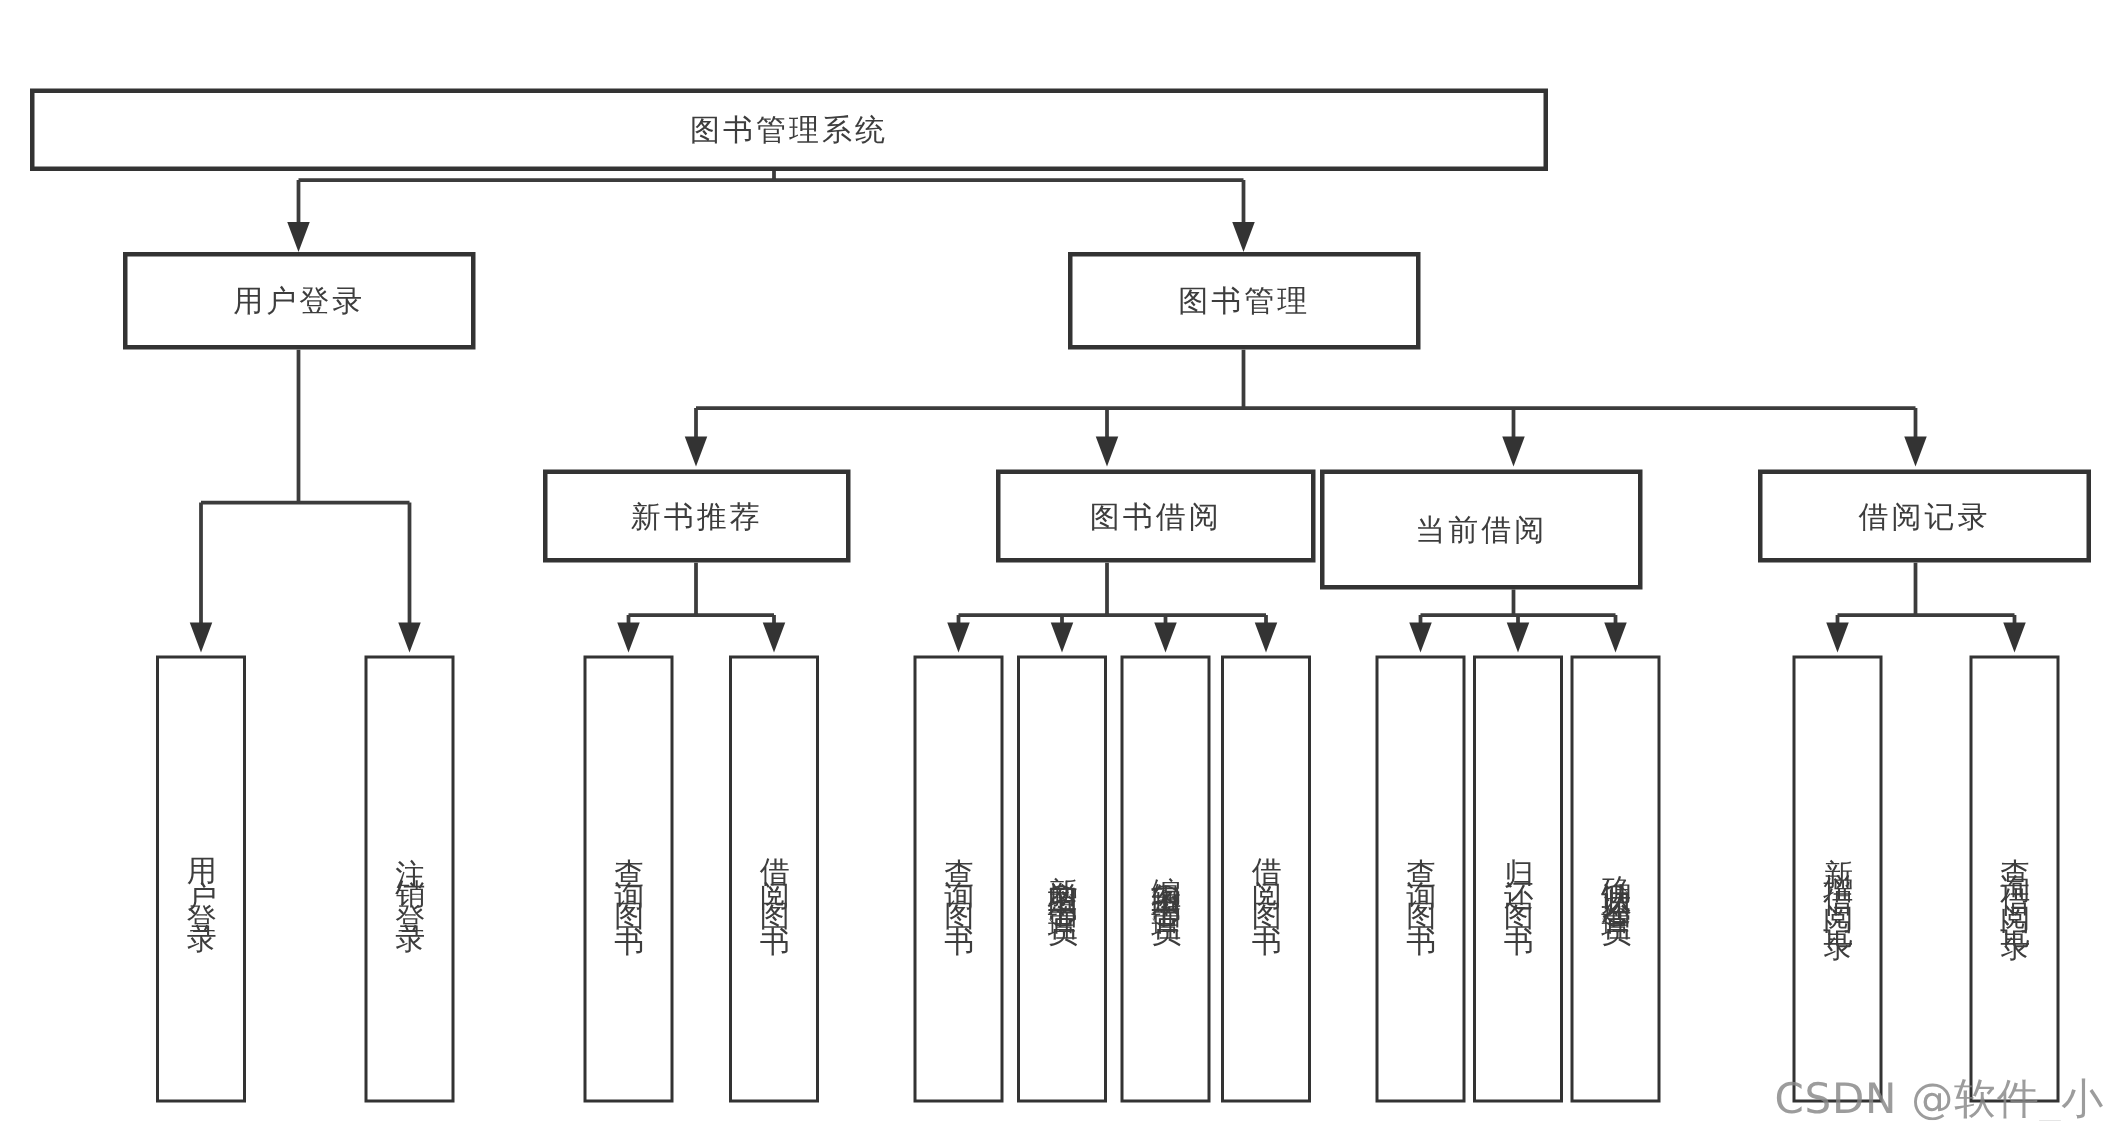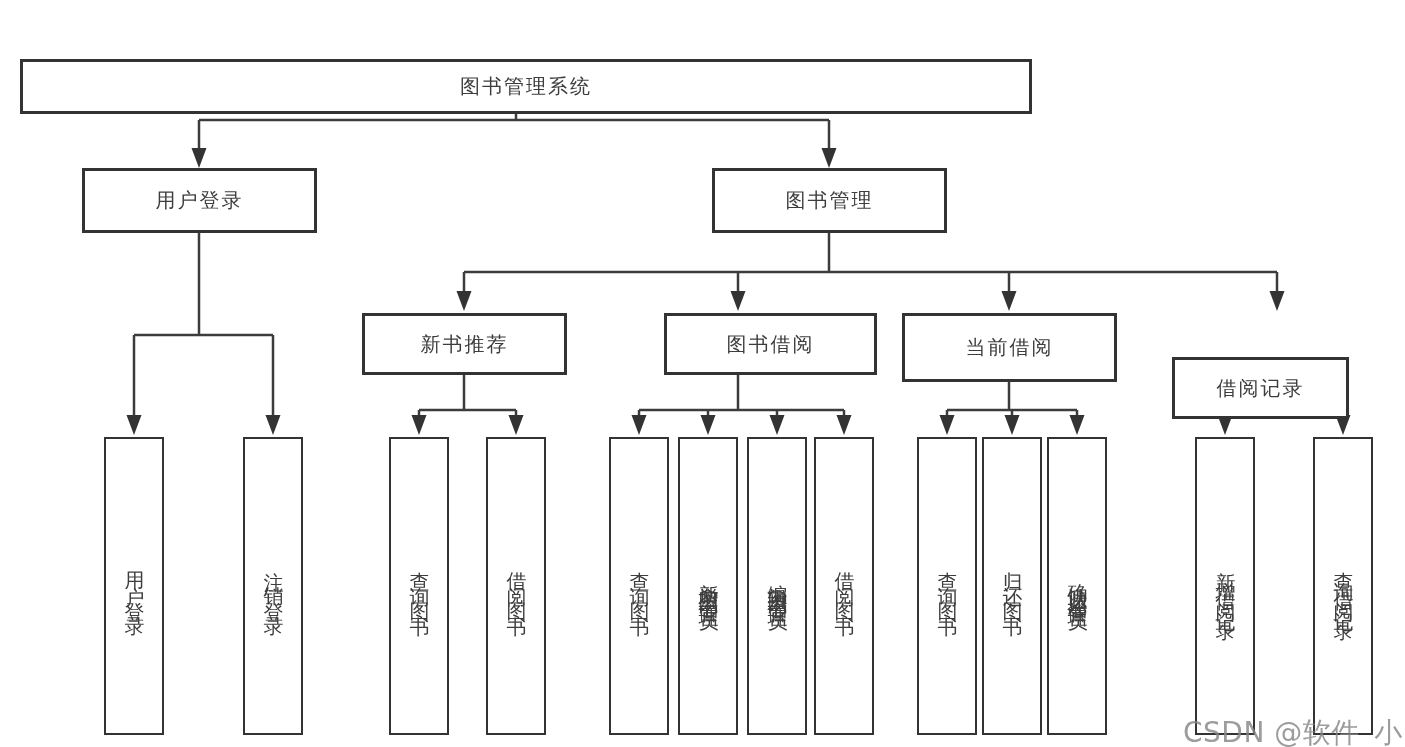--- a/index.html
+++ b/index.html
@@ -72,22 +72,22 @@
     </g>
   </svg>
 
   <div class="box" style="left:20px;top:13px;width:1012px;height:55px;margin-top:46px;">图书管理系统</div>
 
   <div class="box" style="left:82px;top:168px;width:235px;height:65px;">用户登录</div>
   <div class="box" style="left:712px;top:168px;width:235px;height:65px;">图书管理</div>
 
   <div class="box" style="left:362px;top:313px;width:205px;height:62px;">新书推荐</div>
   <div class="box" style="left:632px;top:313px;width:213px;height:62px;margin-left:32px;">图书借阅</div>
-  <div class="box" style="left:902px;top:313px;width:215px;height:69px;">当前借阅</div>
-  <div class="box" style="left:1172px;top:313px;width:177px;height:62px;margin-top:44px;">借阅记录</div>
+  <div class="box" style="left:880px;top:313px;width:215px;height:80px;">当前借阅</div>
+  <div class="box" style="left:1172px;top:313px;width:222px;height:62px;">借阅记录</div>
 
   <div class="box leaf ls-l" style="left:104px;">用户登录</div>
   <div class="box leaf ls-l" style="left:243px;">注销登录</div>
 
   <div class="box leaf ls-l" style="left:389px;">查询图书</div>
   <div class="box leaf ls-l" style="left:486px;">借阅图书</div>
 
   <div class="box leaf ls-l" style="left:609px;">查询图书</div>
   <div class="box leaf ls-t" style="left:678px;">新增图书（管理员）</div>
   <div class="box leaf ls-t" style="left:747px;">编辑图书（管理员）</div>

